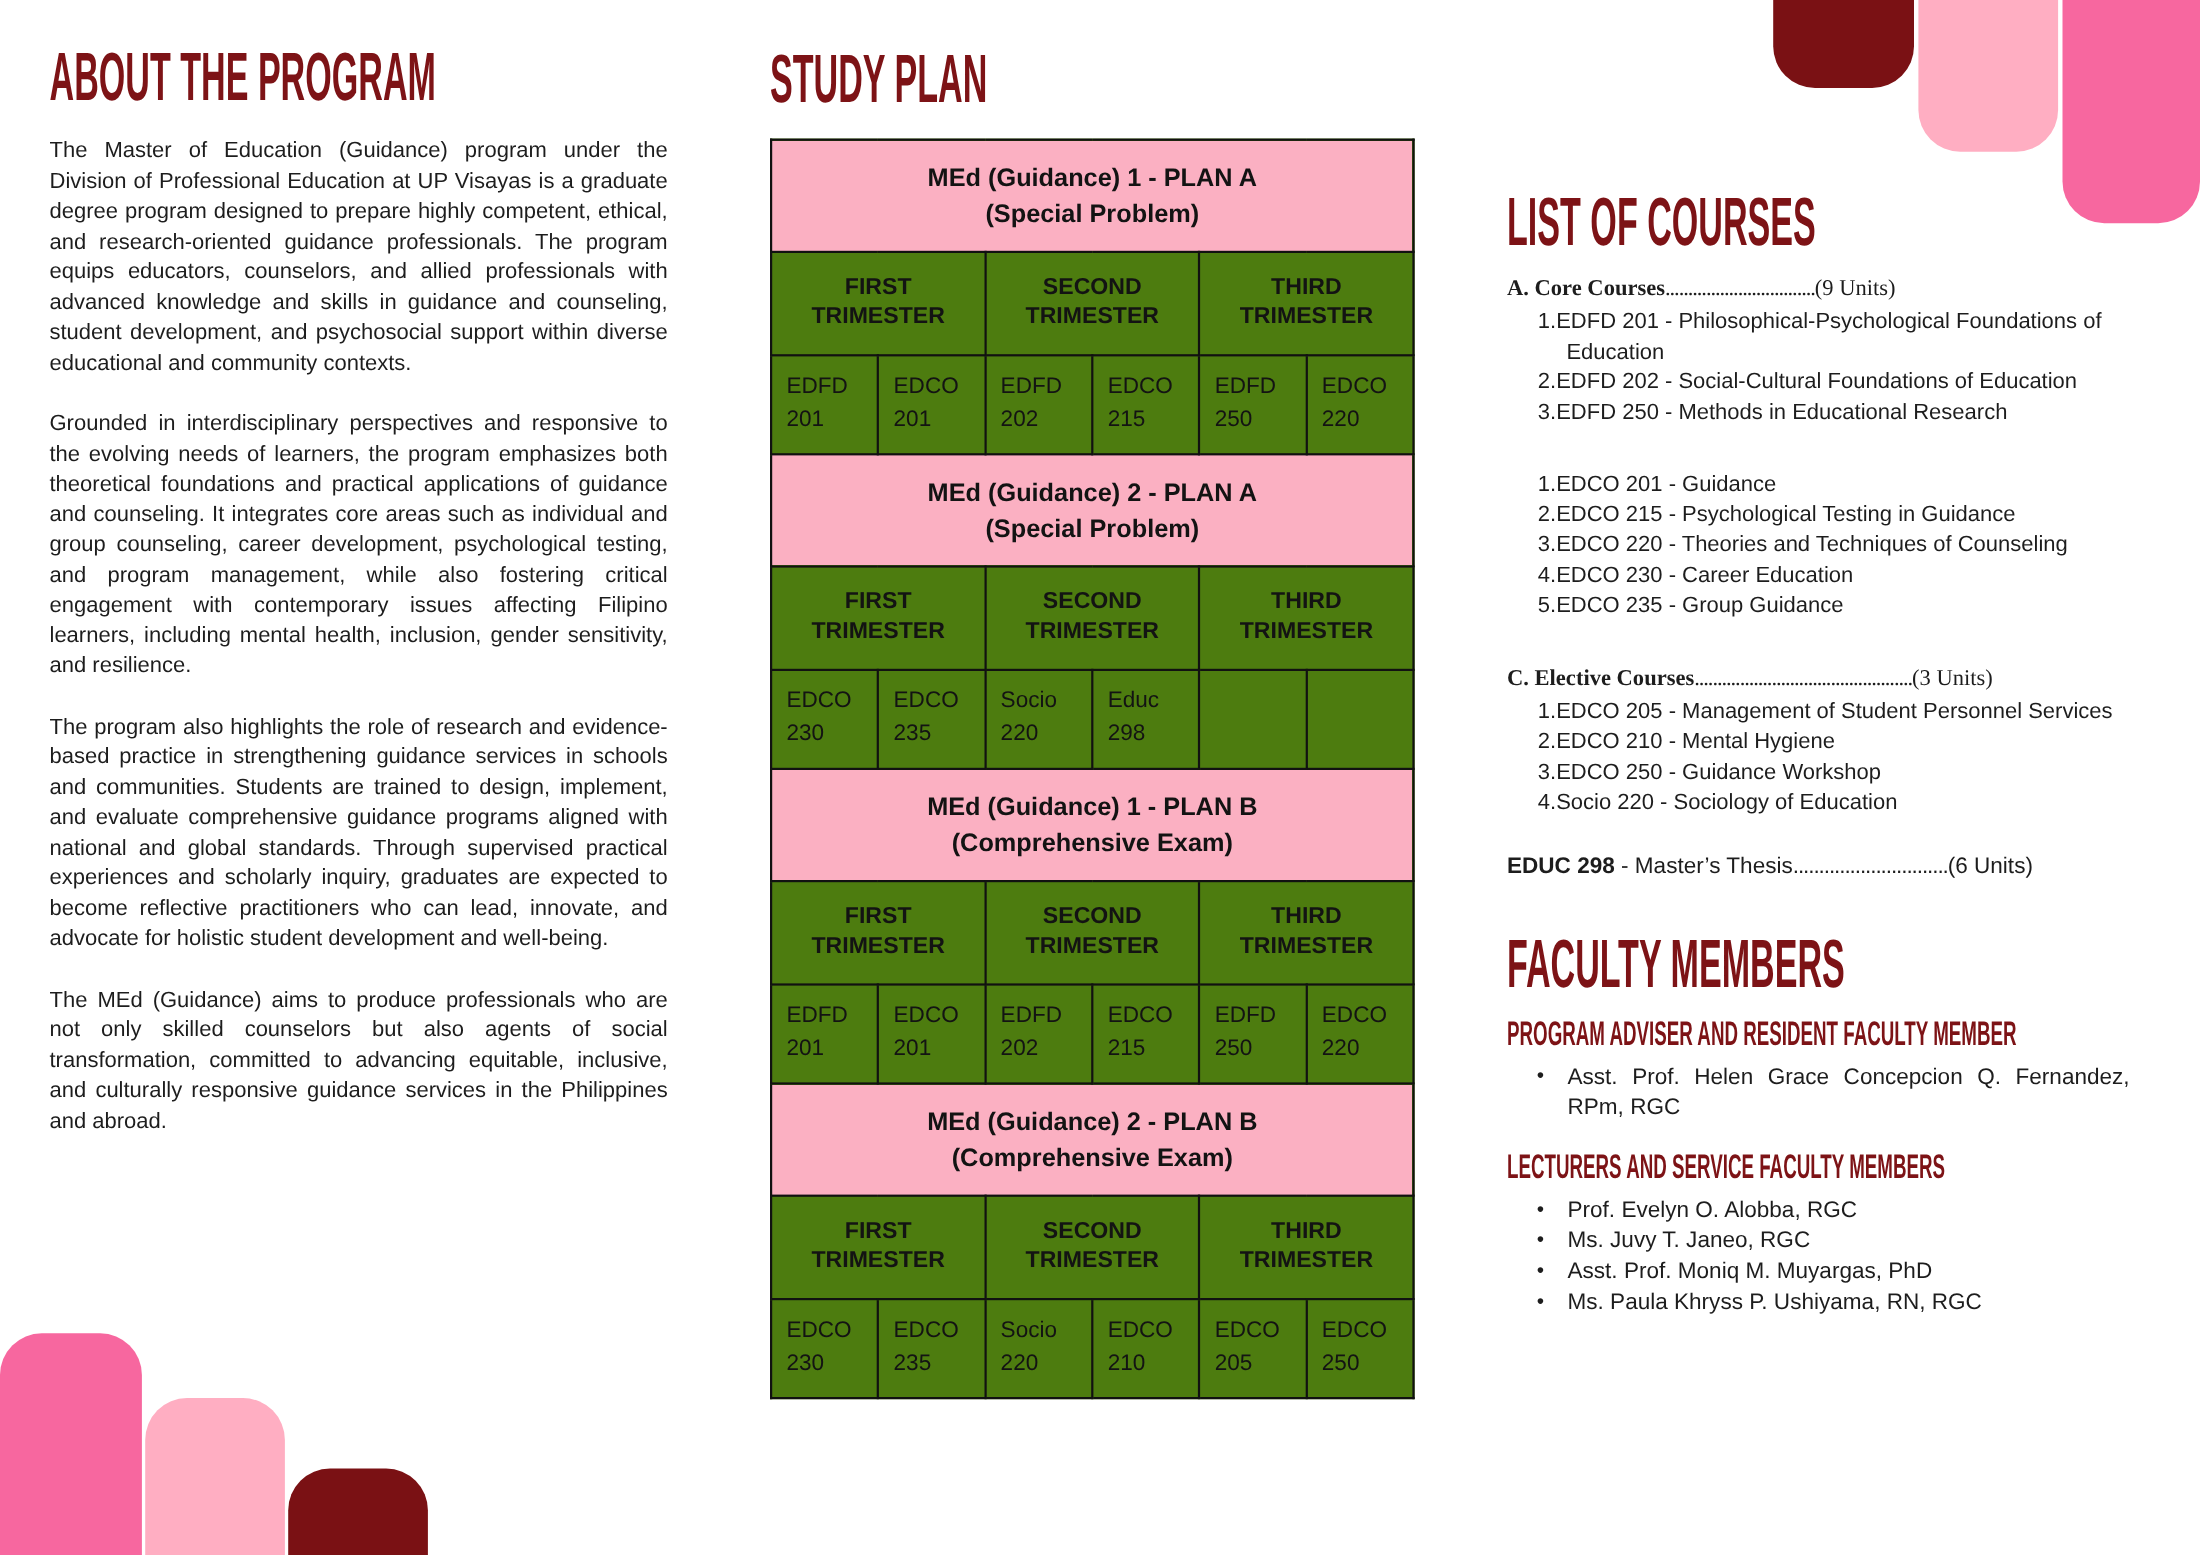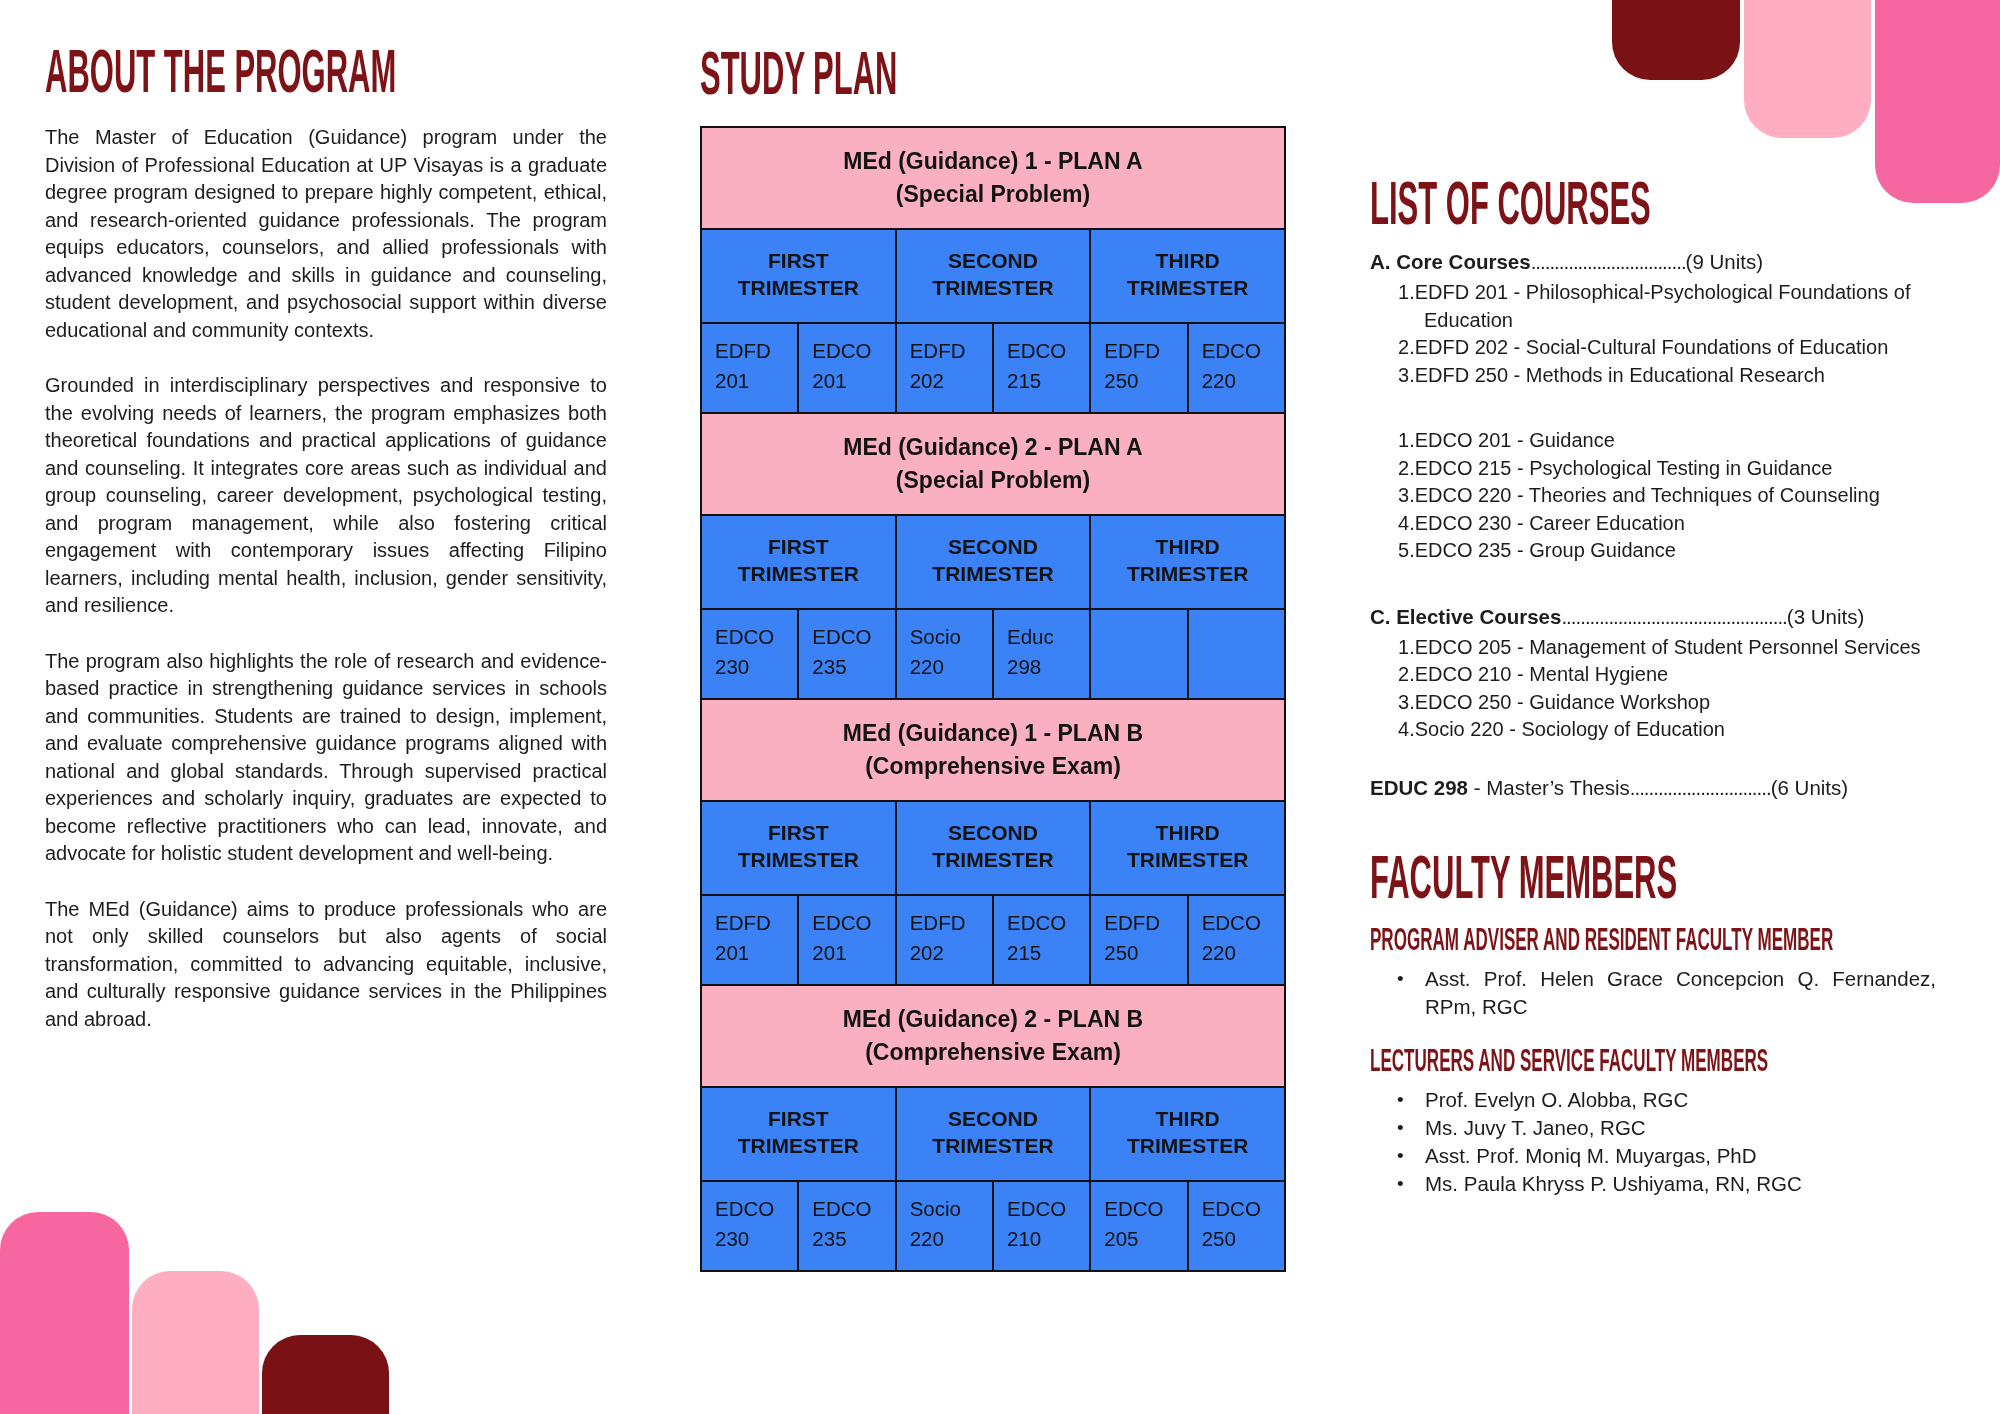--- a/index.html
+++ b/index.html
@@ -44,40 +44,40 @@
   }
 
   
   .about-body{margin-top:22px;}
   .about-body p{
     margin:0 0 28px 0;font-size:20px;line-height:27.5px;text-align:justify;color:var(--ink);
   }
 
   
   .plan-table{
-    border-collapse:collapse;table-layout:fixed;width:586px;margin-top:22px;background:#3b82f6;
+    border-collapse:collapse;table-layout:fixed;width:586px;margin-top:22px;background:#4d7c0f;
   }
   .plan-table td{border:2px solid var(--border-ink);overflow:hidden;}
   .plan-header td{
     background:var(--header-pink);text-align:center;font-weight:bold;
     font-size:23px;line-height:33px;padding:17px 8px;color:#131313;
   }
   .tri-row td{
     text-align:center;font-weight:bold;font-size:21px;vertical-align:top;
     padding:17px 6px 21px 6px;color:#131313;
   }
   .tri-row .tri{display:block;max-width:150px;margin:0 auto;line-height:27px;}
   .course-row td{
     font-size:20.5px;line-height:30px;vertical-align:top;
     padding:12px 6px 16px 13px;color:#131313;word-spacing:600px;
   }
 
   
   .course-group{margin-bottom:38px;}
-  .course-heading{font-size:20.5px;line-height:28px;white-space:nowrap;}
+  .course-heading{font-size:20.5px;line-height:28px;white-space:nowrap;font-family:Liberation Serif, serif;}
   .course-heading .hd{font-weight:bold;}
   .dotted-leader{letter-spacing:-1px;}
   .units-label{font-weight:normal;}
   ol.course-list{
     list-style:none;margin:3px 0 0 0;padding:0 0 0 54px;counter-reset:item;
   }
   ol.course-list li{
     counter-increment:item;font-size:20px;line-height:27.5px;text-indent:-26px;text-align:left;
   }
   ol.course-list li::before{content:counter(item) ".";}

